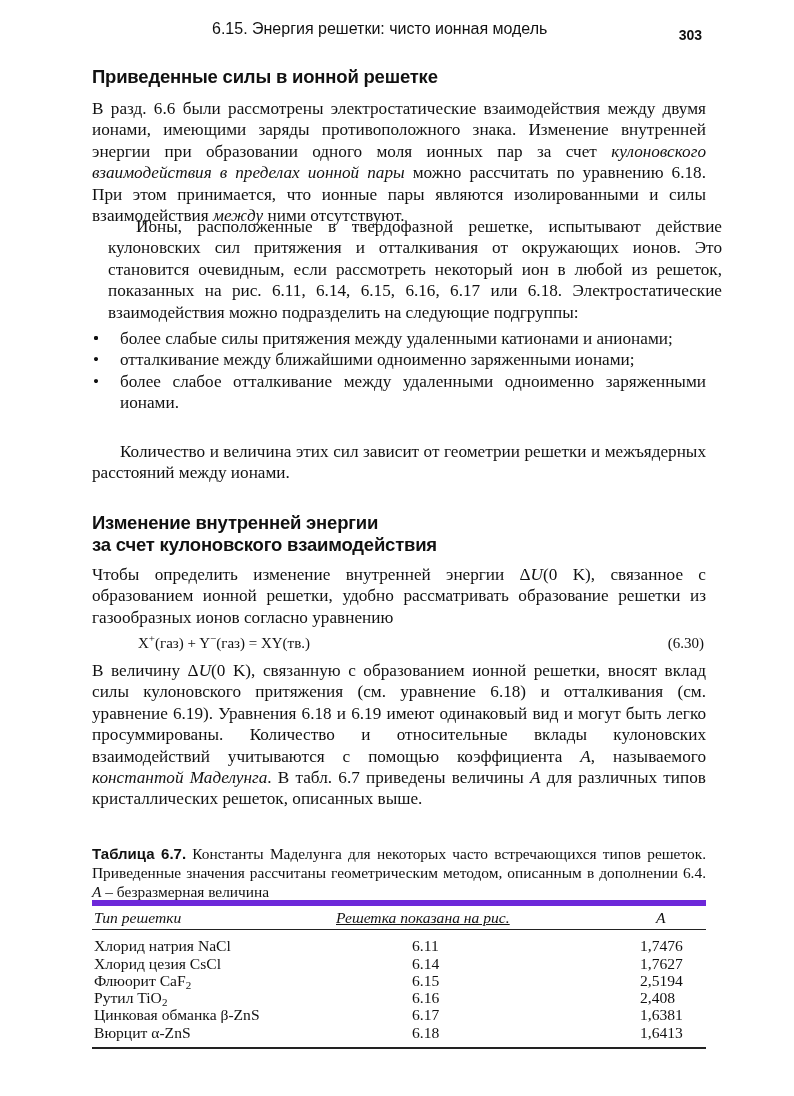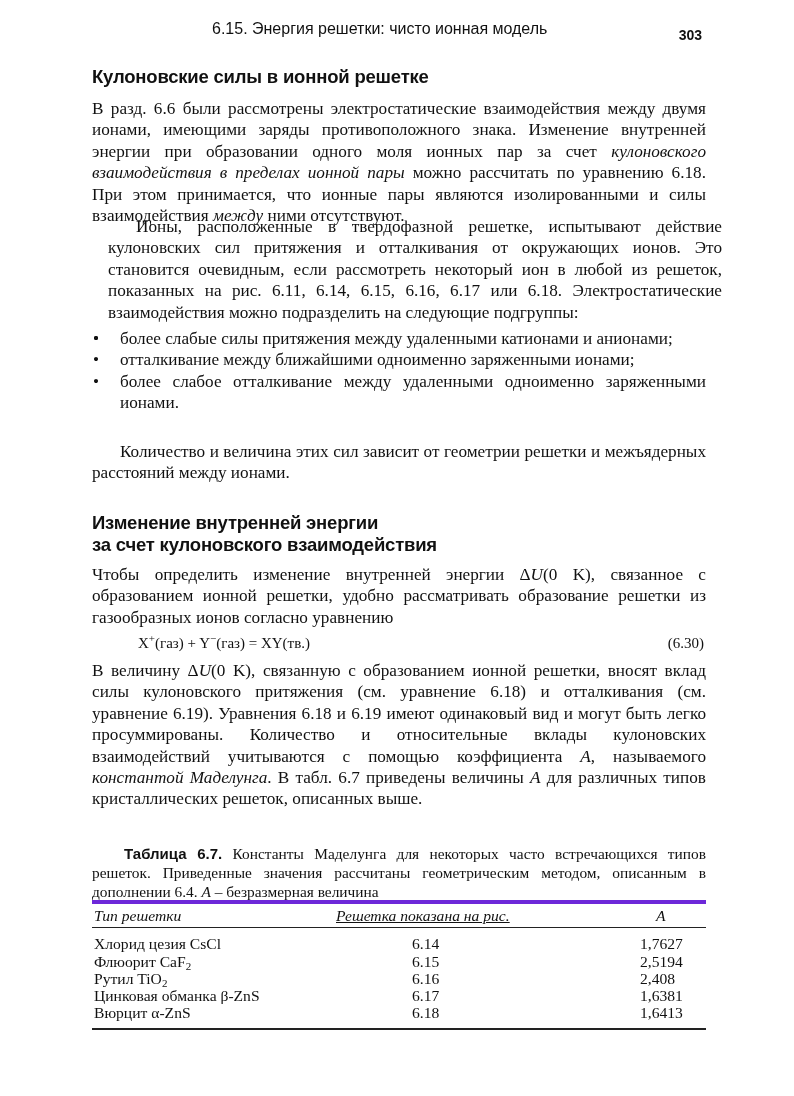--- a/index.html
+++ b/index.html
@@ -19,23 +19,23 @@
   .bullets { position: absolute; top: 328px; left: 0; width: 614px; margin: 0; padding: 0; list-style: none; }
   .bullets li { position: relative; padding-left: 28px; text-align: justify; }
   .bullets li .dot { position: absolute; left: 1px; top: 0; }
   .p3 { position: absolute; top: 441px; left: 0; width: 614px; text-indent: 28px; }
   .p4 { position: absolute; top: 564px; left: 0; width: 614px; }
   .equation { position: absolute; top: 633px; left: 0; width: 614px; height: 22px; font-size: 15px; }
   .equation .eq-body { position: absolute; left: 46px; }
   .equation .eq-number { position: absolute; right: 2px; text-align: right; }
   .p5 { position: absolute; top: 660px; left: 0; width: 614px; }
   .caption { position: absolute; top: 844px; left: 0; width: 614px; font-size: 15.4px; line-height: 19px; text-align: justify; }
-  .caption .cap-label { font-family: "Liberation Sans", "DejaVu Sans", sans-serif; font-weight: bold; font-size: 15px; margin-left: 32px; }
+  .caption .cap-label { font-family: "Liberation Sans", "DejaVu Sans", sans-serif; font-weight: bold; font-size: 15px; }
   table { position: absolute; top: 900px; left: 0; width: 614px; border-collapse: collapse; font-family: "Liberation Serif", "DejaVu Serif", serif; font-size: 15.6px; line-height: 17.3px; }
-  thead tr { border-top: 4px solid #6d28d9; border-bottom: 1.5px solid #222; }
+  thead tr { border-top: 6px solid #6d28d9; border-bottom: 1.5px solid #222; }
   thead th { font-weight: normal; font-style: italic; text-align: left; padding: 3px 0 3px 0; height: 16px; }
   tbody tr:first-child td { padding-top: 7px; }
   tbody tr:last-child td { padding-bottom: 6px; }
   tbody { border-bottom: 2px solid #222; }
   td { padding: 0; }
   .c1 { width: 240px; padding-left: 2px; }
   .c2 { width: 200px; }
   .c3 { }
   th.c2 { padding-left: 2px; text-decoration: underline; }
   td.c2 { padding-left: 78px; }
@@ -48,21 +48,21 @@
 </head>
 <body>
 
 <div class="page">
 
   <div class="running-head sans">
     <span class="running-title">6.15. Энергия решетки: чисто ионная модель</span>
     <span class="page-number">303</span>
   </div>
 
-  <h2 class="h1">Кулоновские силы в ионной решетке</h2>
+  <h2 class="h1">Приведенные силы в ионной решетке</h2>
 
   <p class="p1 serif"><span>В разд. 6.6 были рассмотрены электростатические взаимодействия между двумя ионами, имеющими заряды противоположного знака. Изменение внутренней энергии при образовании одного моля ионных пар за счет </span><i>кулоновского взаимодействия в пределах ионной пары</i><span> можно рассчитать по уравнению 6.18. При этом принимается, что ионные пары являются изолированными и силы взаимодействия </span><i>между</i><span> ними отсутствуют.</span></p>
 
   <p class="p2 serif">Ионы, расположенные в твердофазной решетке, испытывают действие кулоновских сил притяжения и отталкивания от окружающих ионов. Это становится очевидным, если рассмотреть некоторый ион в любой из решеток, показанных на рис. 6.11, 6.14, 6.15, 6.16, 6.17 или 6.18. Электростатические взаимодействия можно подразделить на следующие подгруппы:</p>
 
   <ul class="bullets serif">
     <li><span class="dot">•</span></li>
     <li><span class="dot">•</span><span>более слабые силы притяжения между удаленными катионами и анионами;</span></li>
     <li><span class="dot">•</span><span>отталкивание между ближайшими одноименно заряженными ионами;</span></li>
     <li><span class="dot">•</span><span>более слабое отталкивание между удаленными одноименно заряженными ионами.</span></li>
@@ -86,20 +86,25 @@
   <table>
     <thead>
       <tr>
         <th class="c1">Тип решетки</th>
         <th class="c2">Решетка показана на рис.</th>
         <th class="c3">A</th>
       </tr>
     </thead>
     <tbody>
       <tr>
+        <td class="c1"><span>Хлорид натрия NaCl</span><sub></sub></td>
+        <td class="c2">6.11</td>
+        <td class="c3">1,7476</td>
+      </tr>
+      <tr>
         <td class="c1"><span>Хлорид цезия CsCl</span><sub></sub></td>
         <td class="c2">6.14</td>
         <td class="c3">1,7627</td>
       </tr>
       <tr>
         <td class="c1"><span>Флюорит CaF</span><sub>2</sub></td>
         <td class="c2">6.15</td>
         <td class="c3">2,5194</td>
       </tr>
       <tr>

